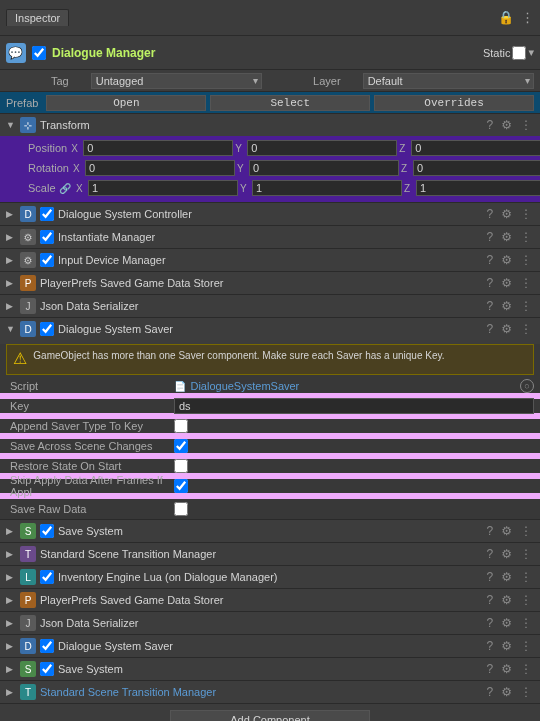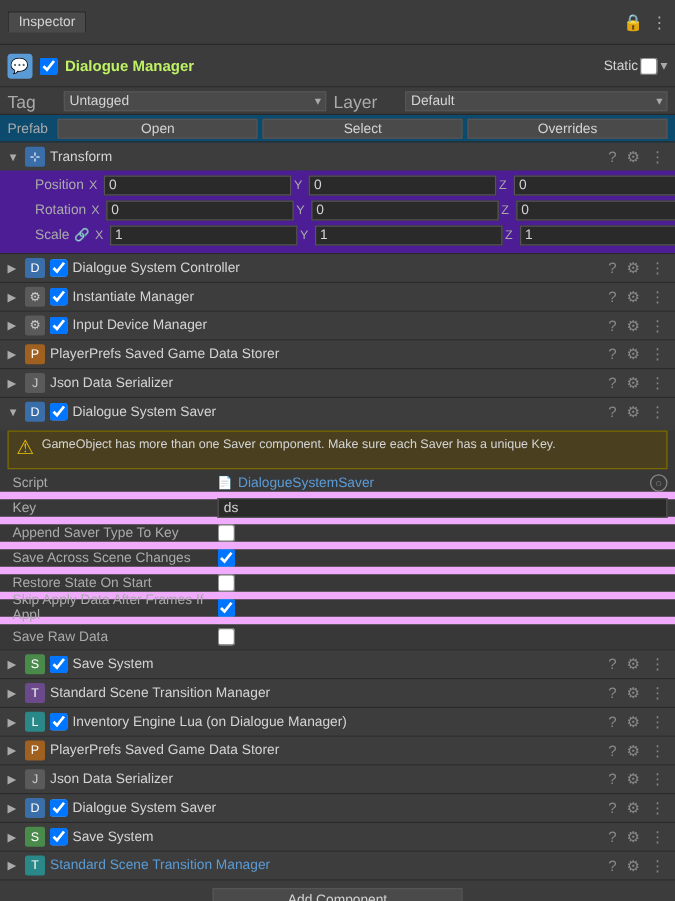--- a/index.html
+++ b/index.html
@@ -94,22 +94,23 @@
       display: flex;
       align-items: center;
       background: #3c3c3c;
       padding: 3px 6px;
       gap: 6px;
       border-bottom: 1px solid #2a2a2a;
       height: 22px;
     }
     .tag-label, .layer-label {
       color: #aaa;
-      font-size: 14px;
+      font-size: 11px;
       flex-shrink: 0;
+      margin-left: 45px;
     }
     .select-wrap {
       position: relative;
       display: flex;
       align-items: center;
       flex: 1;
       padding-left: 16px;
     }
     .select-wrap select {
       width: 100%;
@@ -148,20 +149,21 @@
     }
     .prefab-btn {
       background: #4a4a4a;
       border: 1px solid #555;
       color: #d4d4d4;
       font-size: 11px;
       padding: 1px 10px;
       cursor: pointer;
       flex: 1;
       text-align: center;
+      font-family: Liberation Mono, monospace;
     }
 
     
     .component {
       border-bottom: 1px solid #2a2a2a;
     }
     .component-header {
       display: flex;
       align-items: center;
       background: #3d3d3d;

